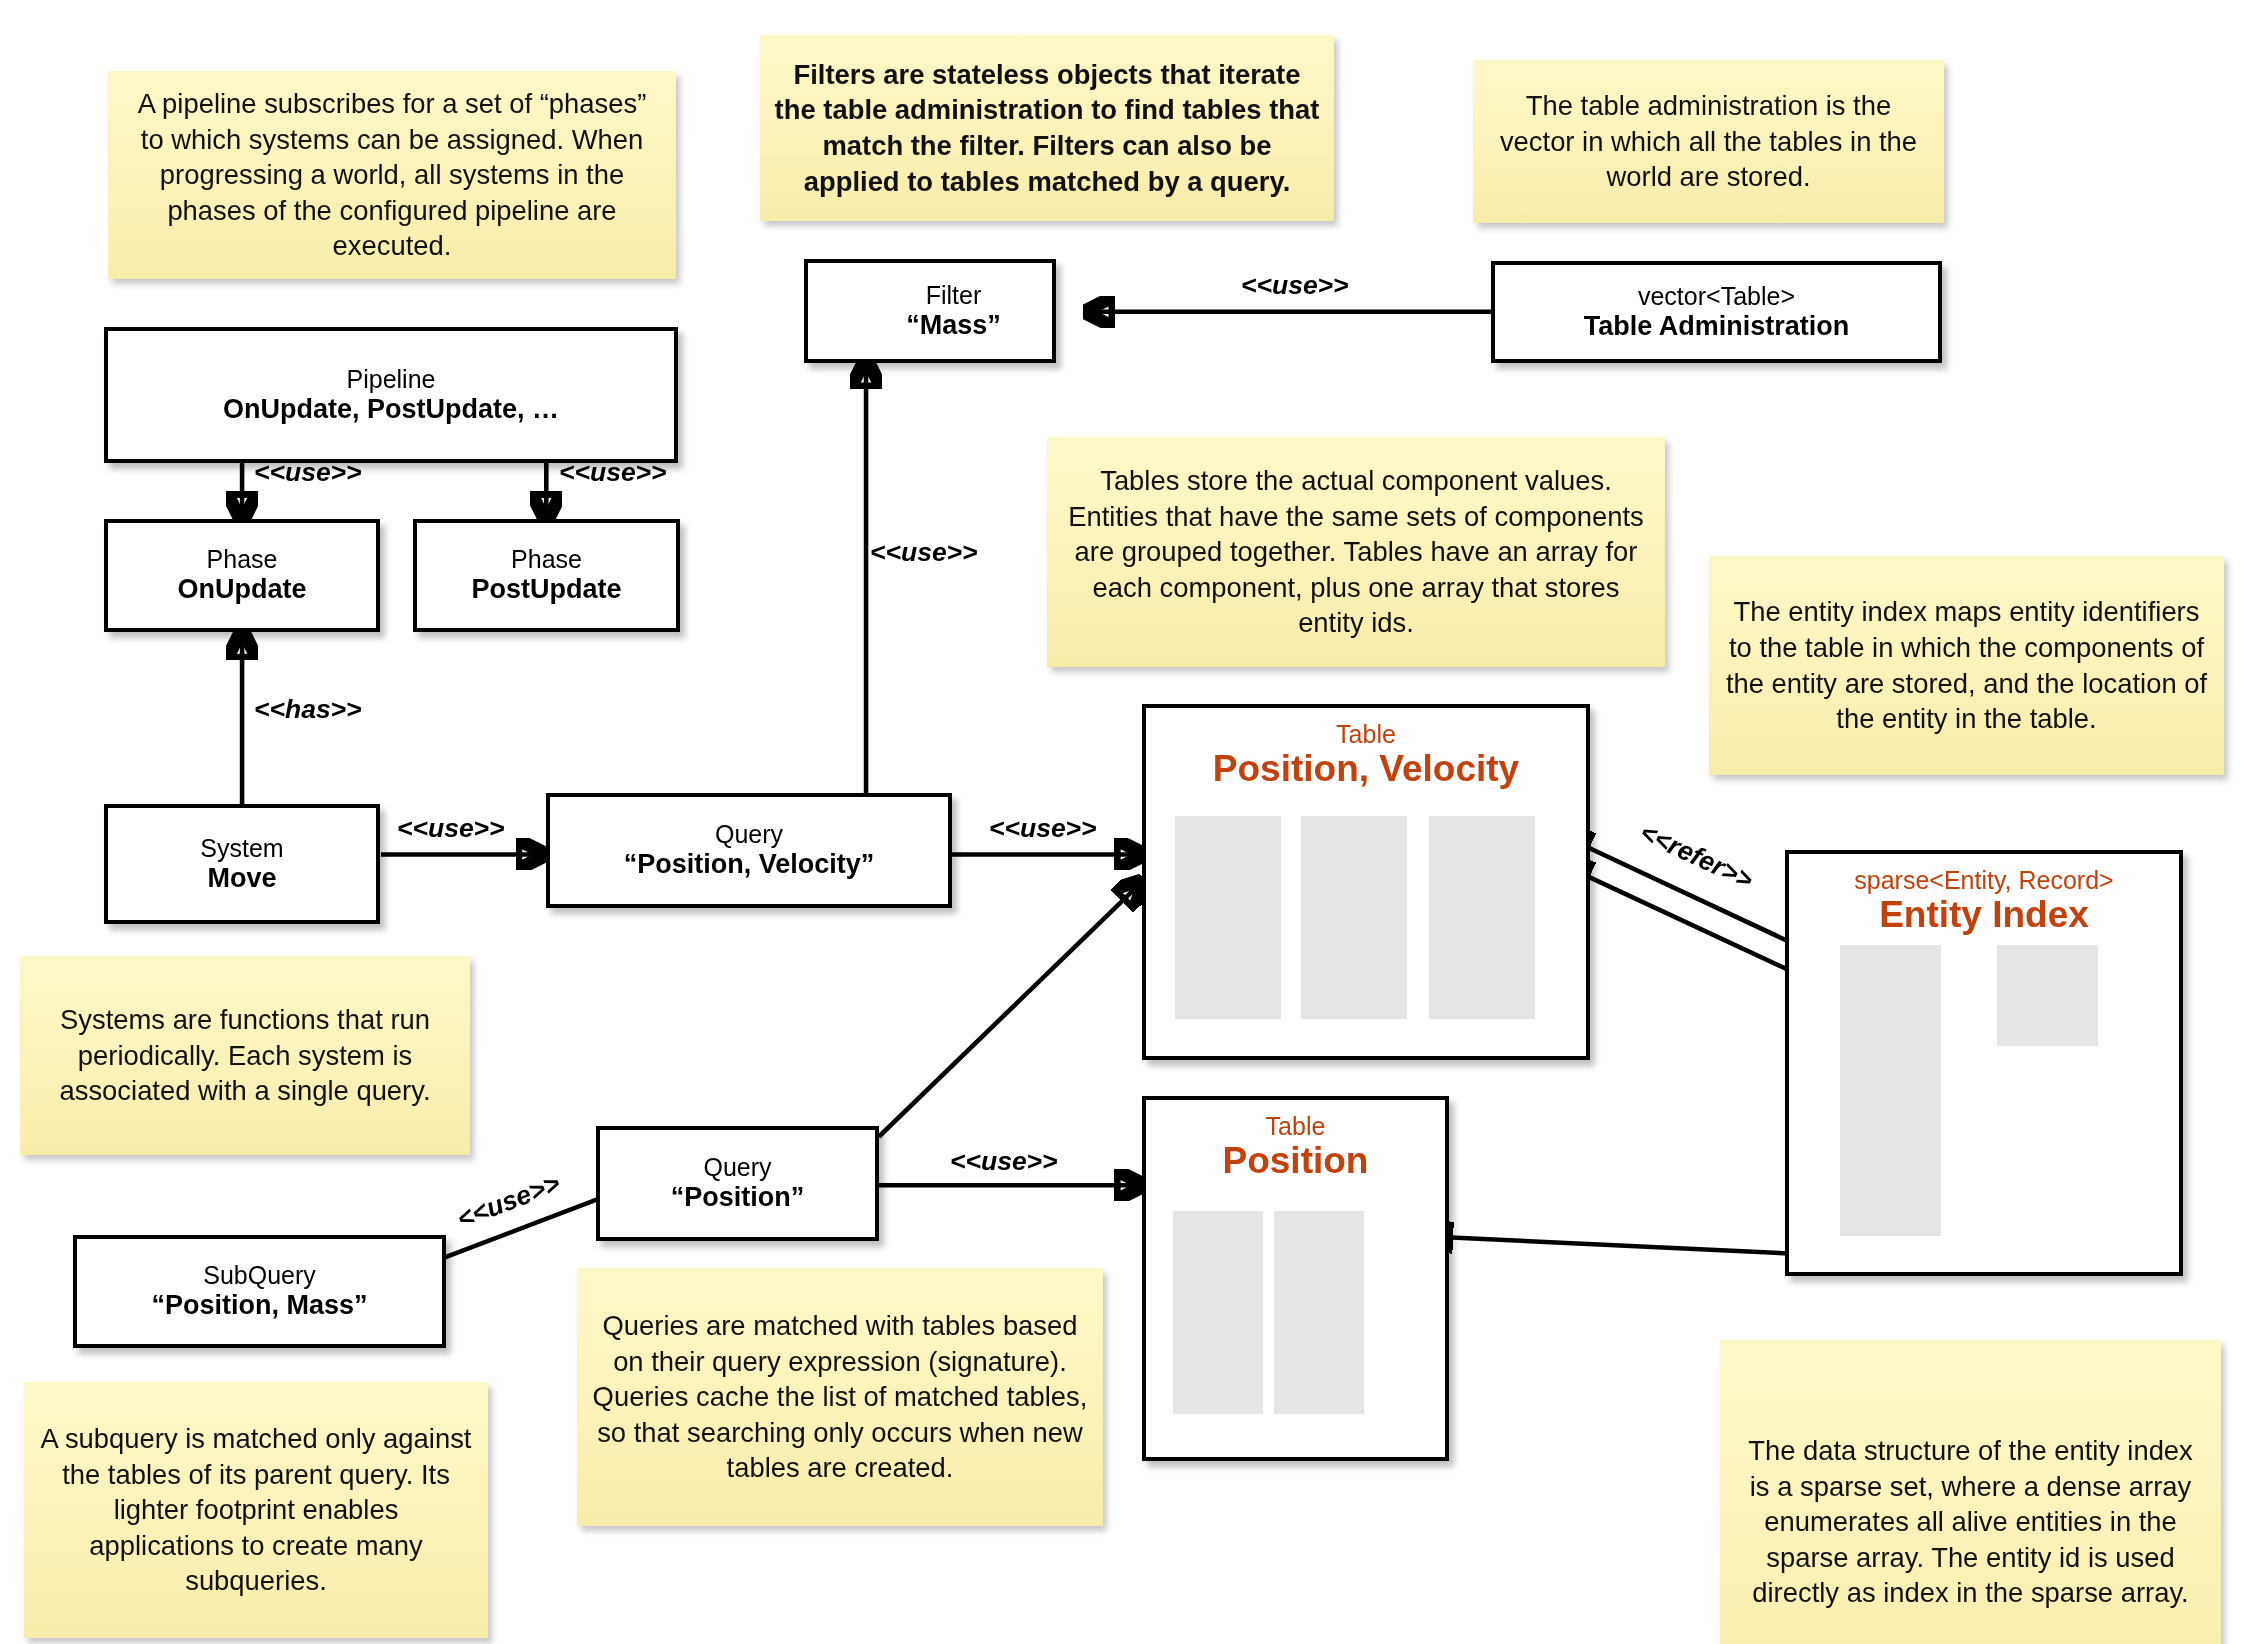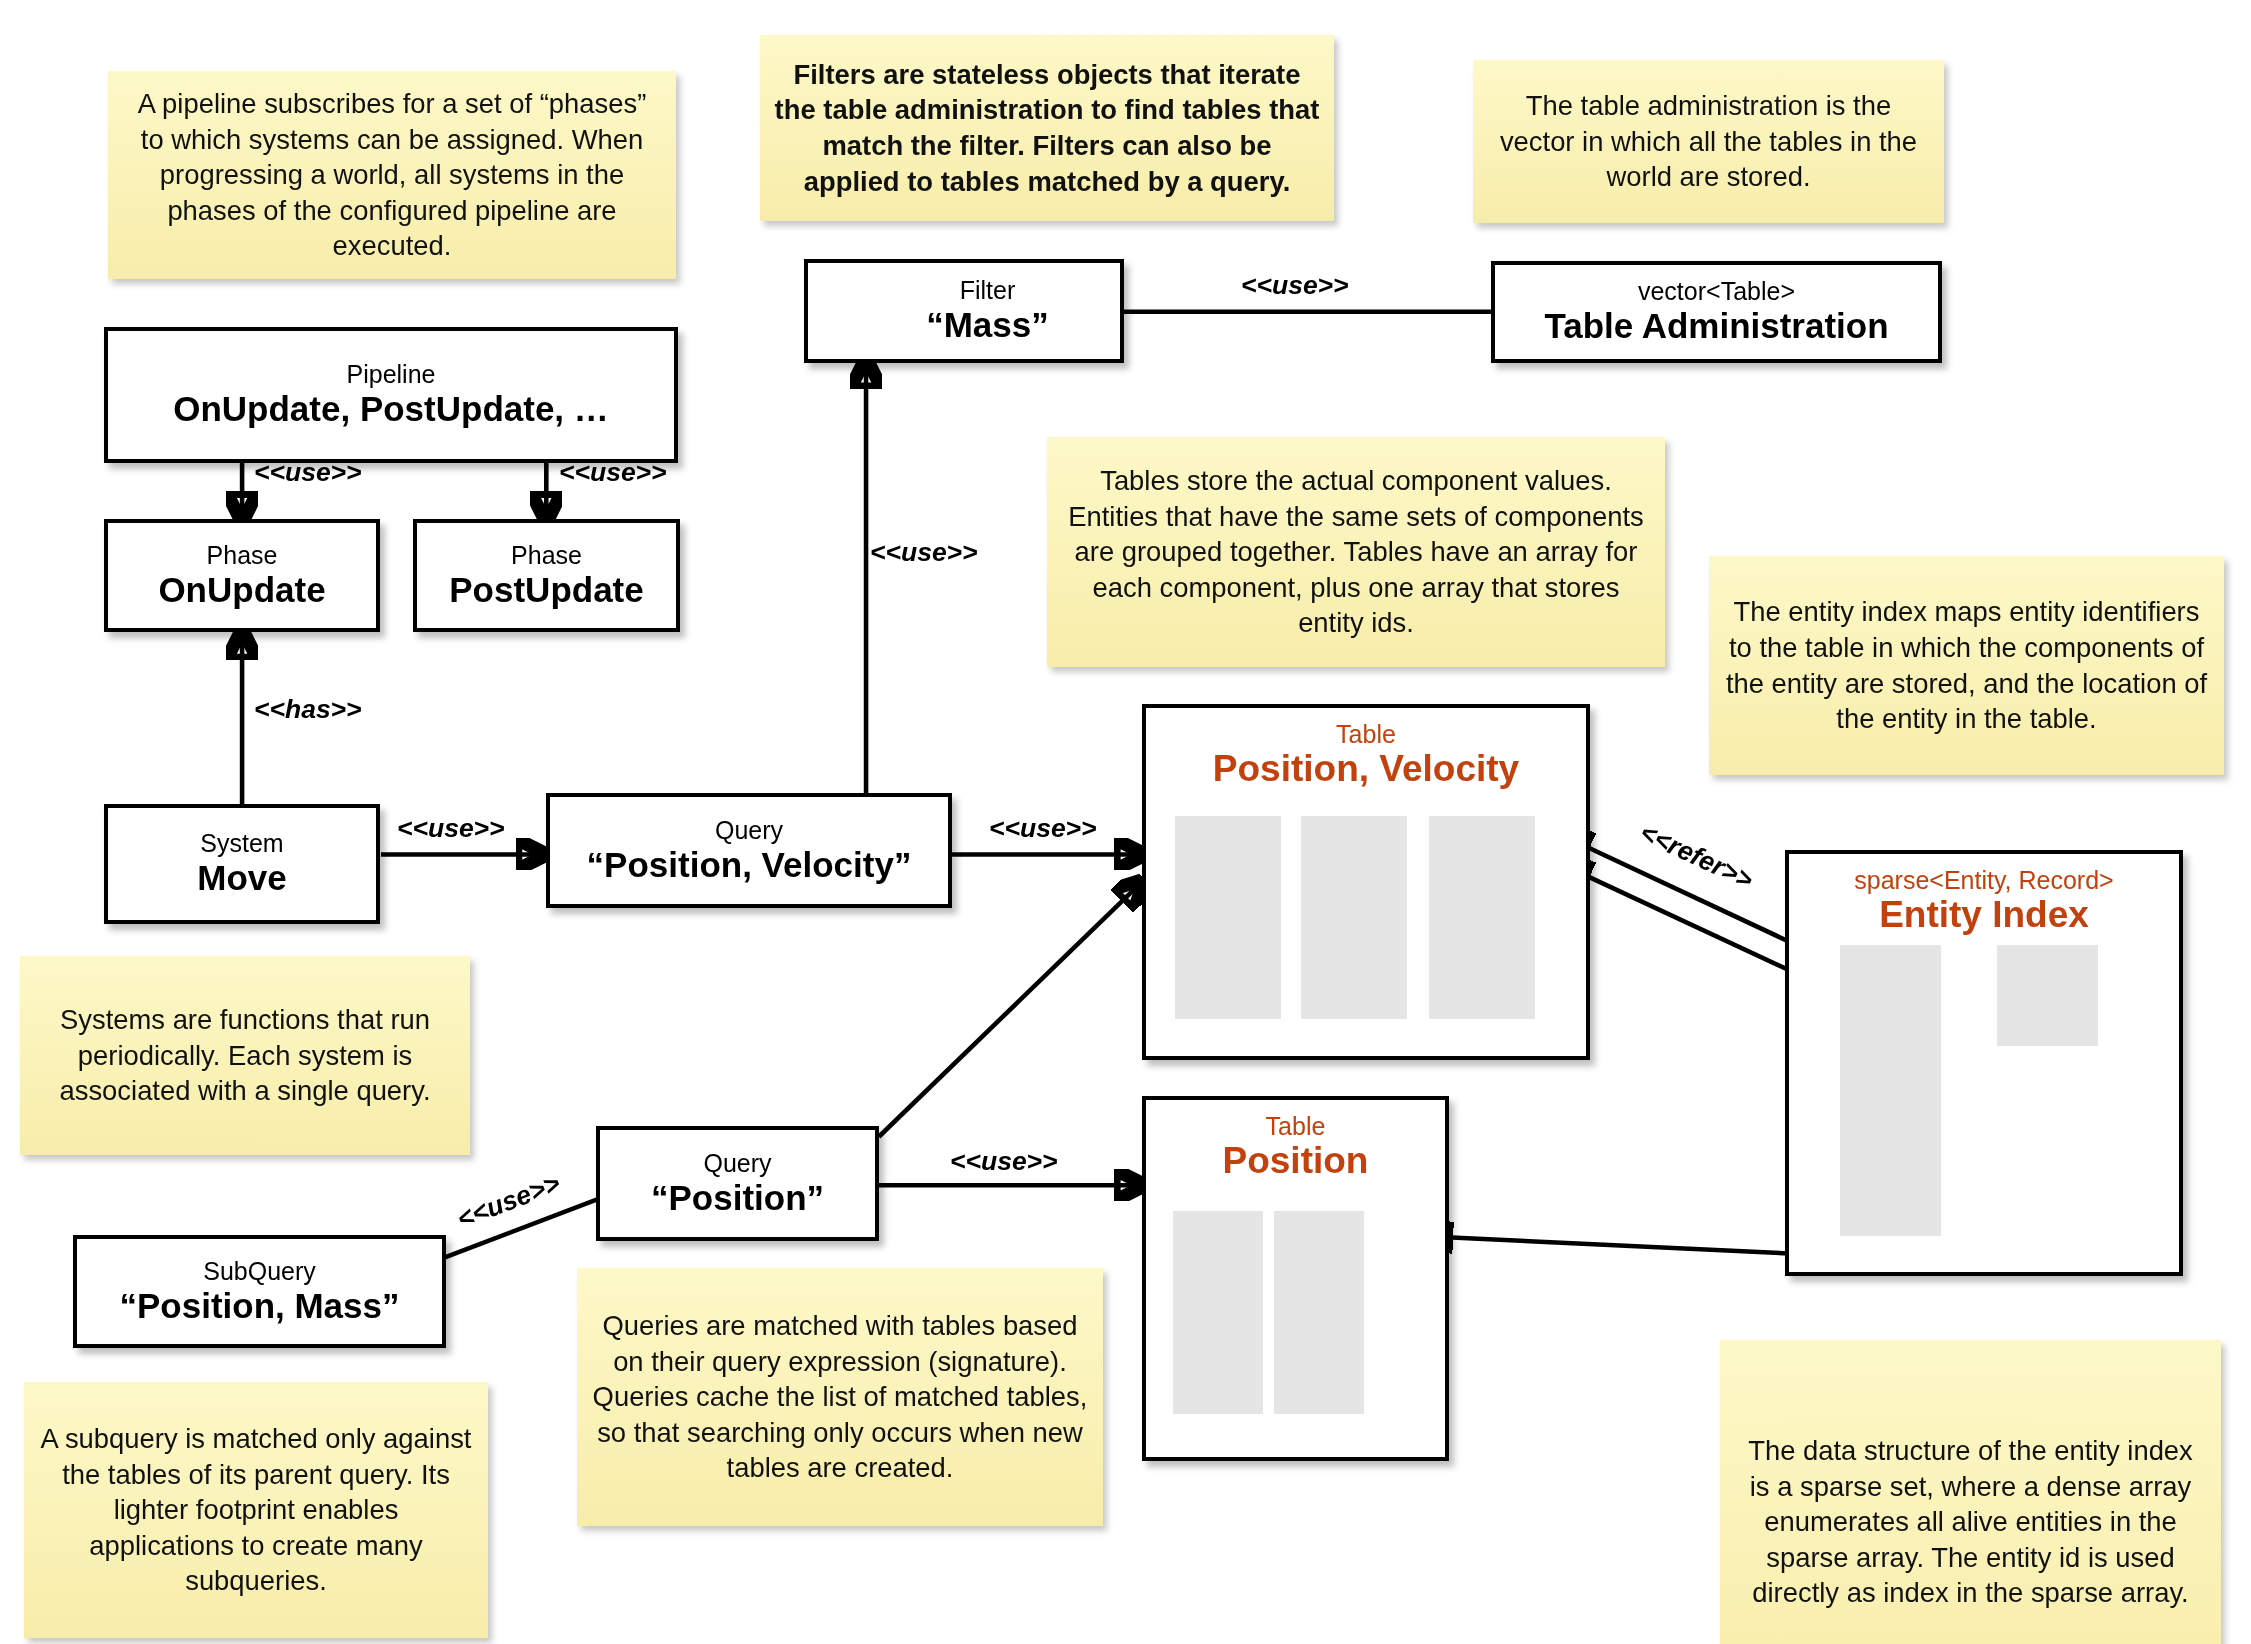--- a/index.html
+++ b/index.html
@@ -57,21 +57,21 @@
     text-align: center;
     color: #000;
   }
   .box .stereo {
     font-size: 25px;
     font-weight: 400;
     line-height: 1.1;
     margin-bottom: 1.8px;
   }
   .box .name {
-    font-size: 35px;
+    font-size: 27px;
     font-weight: 700;
     line-height: 1.1;
   }
 
   
   .tablebox {
     position: absolute;
     background: #ffffff;
     border: 4.6px solid #000;
     box-shadow: 4.6px 5.5px 6.4px rgba(0,0,0,0.25);
@@ -197,21 +197,21 @@
   <div class="box" style="left:104px; top:804px; width:276px; height:120px;">
     <div class="stereo">System</div>
     <div class="name">Move</div>
   </div>
 
   <div class="box" style="left:546px; top:793px; width:406px; height:115px;">
     <div class="stereo">Query</div>
     <div class="name">“Position, Velocity”</div>
   </div>
 
-  <div class="box" style="left:804px; top:259px; width:320px; height:104px;padding-left:47px;">
+  <div class="box" style="left:804px; top:259px; width:252px; height:104px;padding-left:47px;">
     <div class="stereo">Filter</div>
     <div class="name">“Mass”</div>
   </div>
 
   <div class="box" style="left:1491px; top:261px; width:451px; height:102px;">
     <div class="stereo">vector&lt;Table&gt;</div>
     <div class="name">Table Administration</div>
   </div>
 
   <div class="box" style="left:596px; top:1126px; width:283px; height:115px;">

